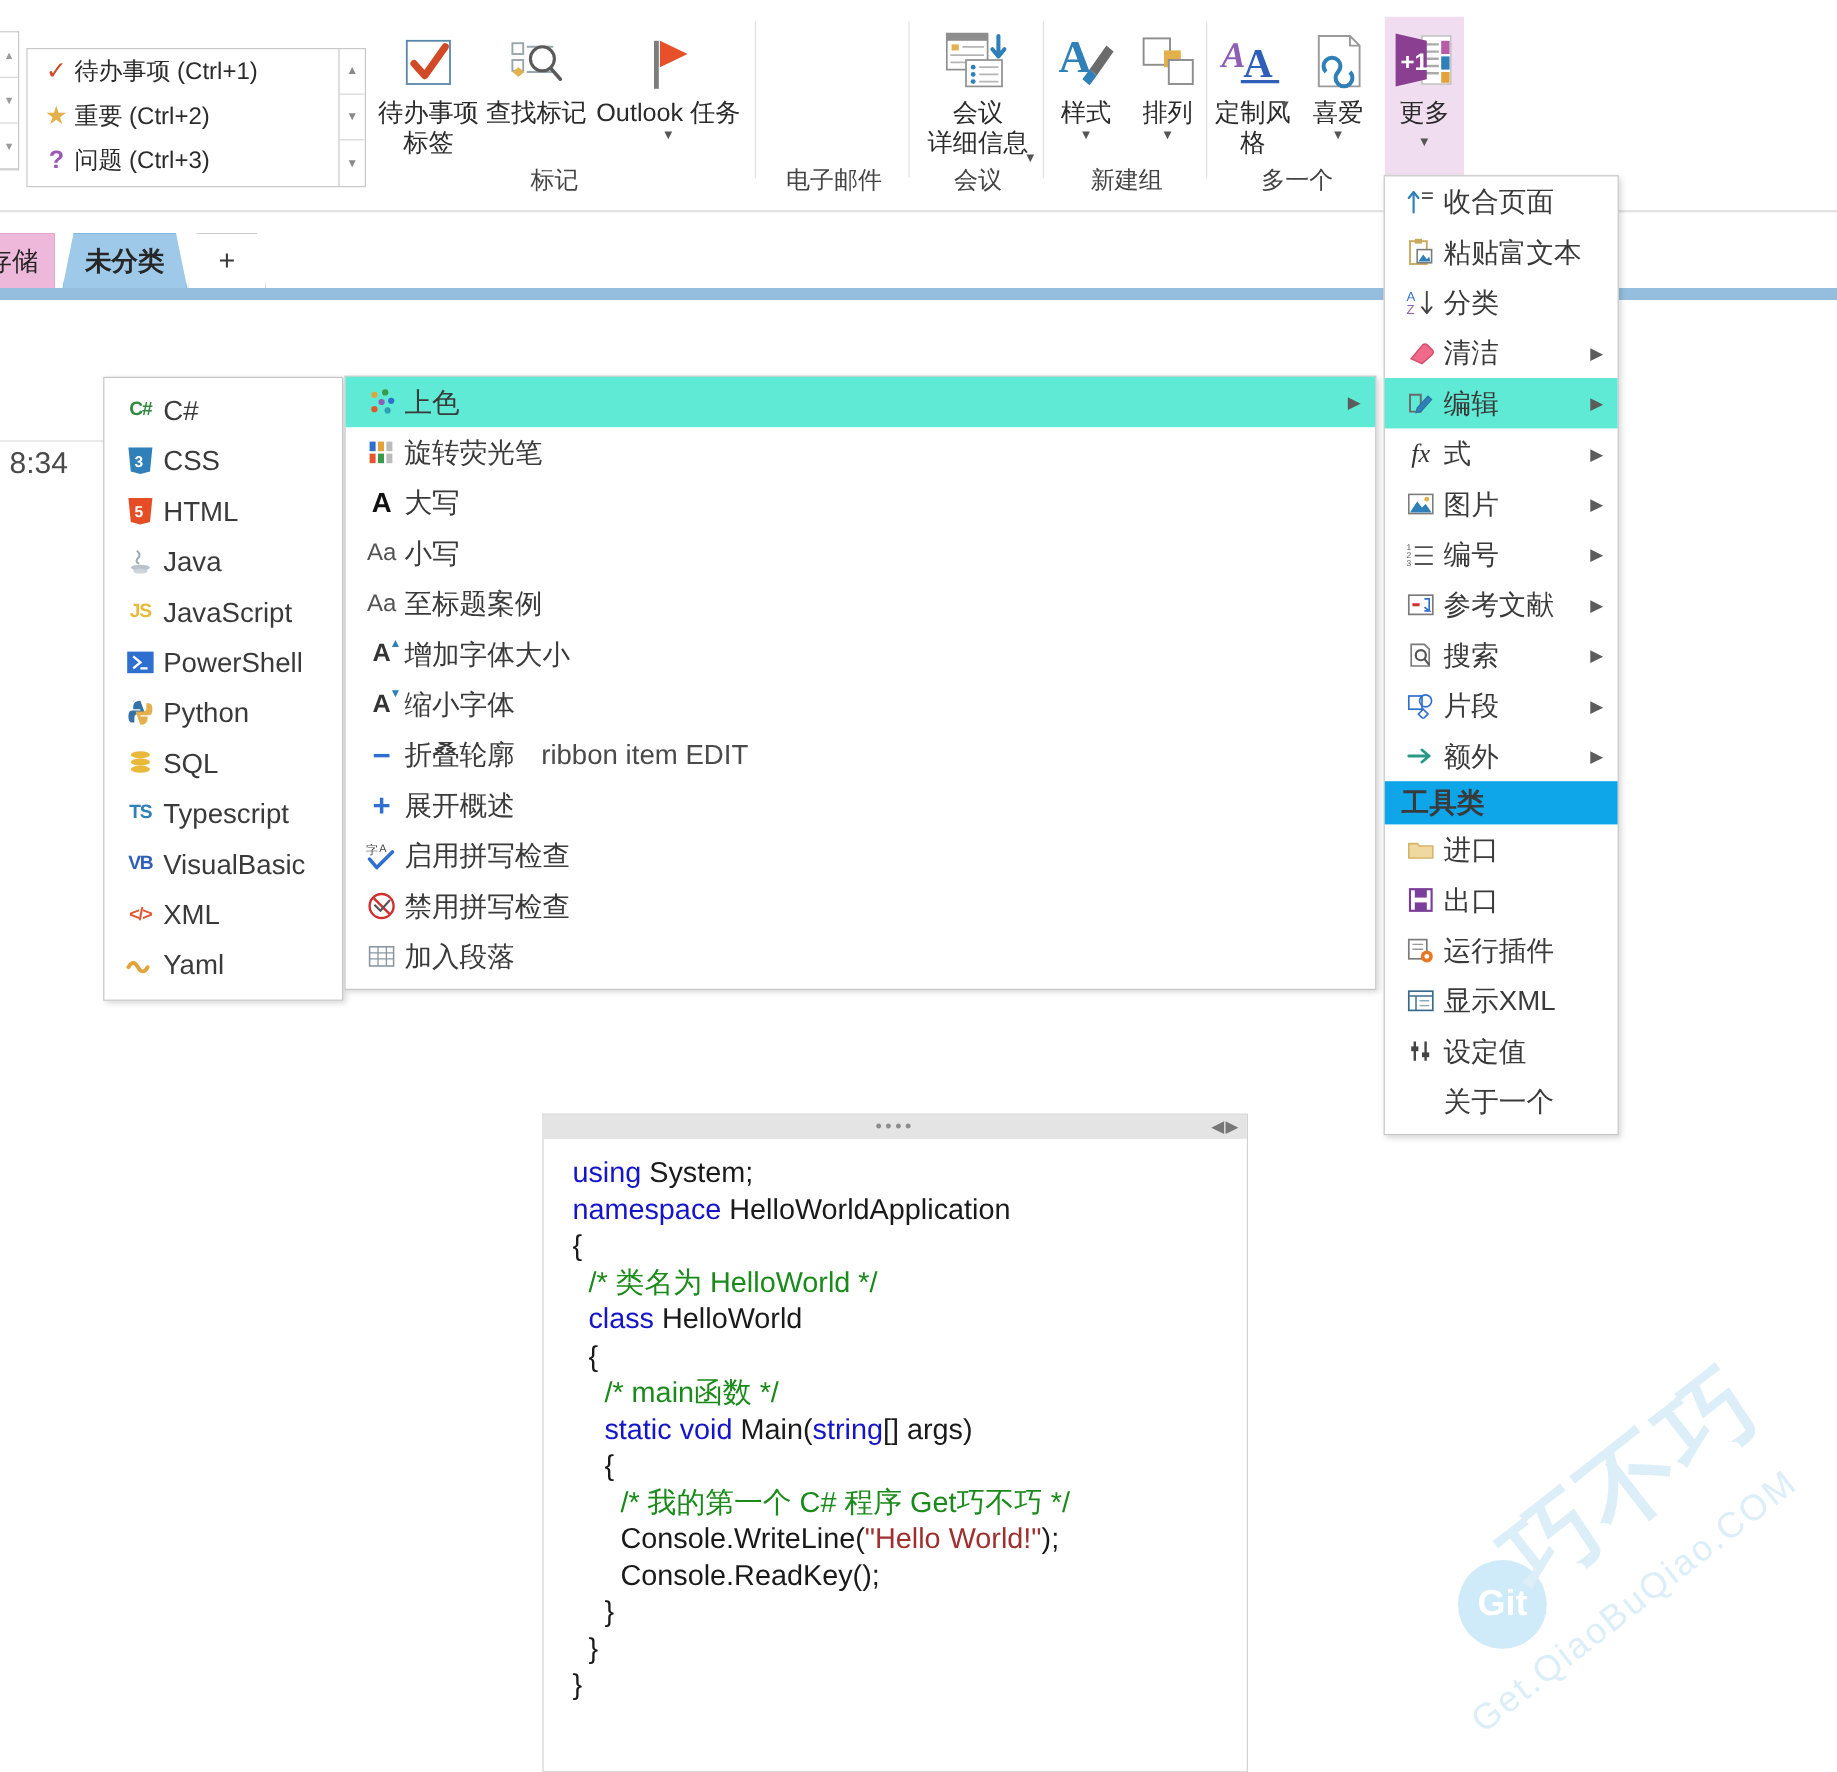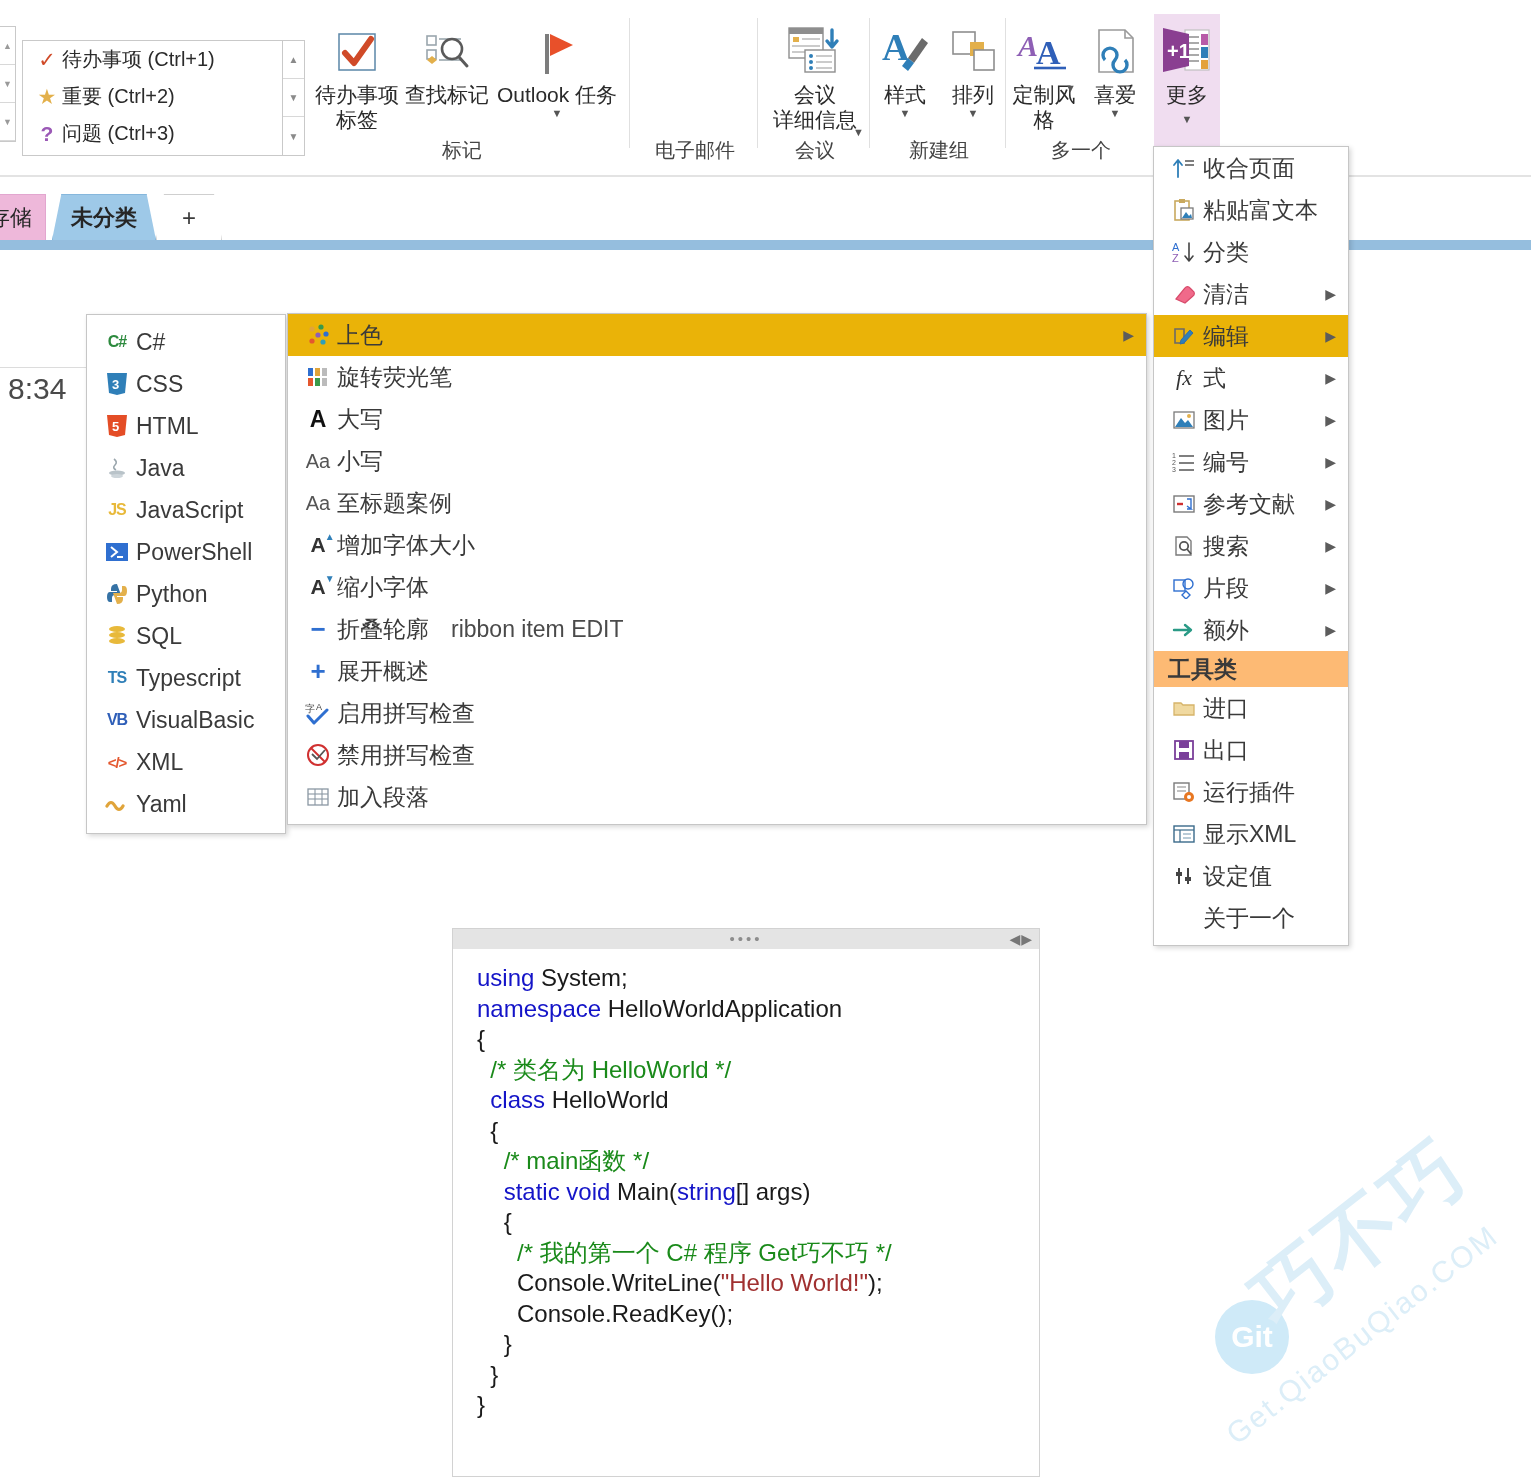--- a/index.html
+++ b/index.html
@@ -49,33 +49,33 @@
                  clip-path:polygon(9% 0,100% 0,100% 100%,0 100%); }
   #tab-active  { left:52px; width:104px; background:#9ec9e8; border-color:#86b7dc; font-weight:bold;
                  clip-path:polygon(9% 0,91% 0,100% 100%,0 100%); }
   #tab-add     { left:156px; width:66px; background:#fff; border-color:#cfcfcf; color:#3b3b3b; font-size:24px;
                  clip-path:polygon(12% 0,88% 0,100% 100%,0 100%); }
   #tabs-underline { position:absolute; left:0; top:240px; width:1531px; height:10px; background:#95bede; }
 
   
   #page-body { position:absolute; left:0; top:250px; width:1531px; height:1227px; background:#fff; }
   #meta-rule { position:absolute; left:0; top:117px; width:120px; height:1px; background:#dcdcdc; }
-  #page-time { position:absolute; left:8px; top:372px; font-size:30px; color:#4a4a4a; }
+  #page-time { position:absolute; left:8px; top:372px; font-size:25px; color:#4a4a4a; }
 
   
   .menu { position:absolute; background:#fff; border:1px solid #c6c6c6;
           box-shadow:2px 2px 5px rgba(0,0,0,.16); }
   .mitem { display:flex; align-items:center; height:42px; padding-left:11px; font-size:23px; color:#3a3a3a; white-space:nowrap; }
-  .mitem.hl { background:#eab308; }
+  .mitem.hl { background:#5eead4; }
   .micon { width:38px; min-width:38px; display:flex; align-items:center; justify-content:center; }
   .mlabel { flex:0 0 auto; }
   .mnote { margin-left:22px; color:#4a4a4a; font-size:23px; }
   .marrow { position:absolute; right:12px; color:#5c5c5c; font-size:14px; }
   .mheader { height:36px; display:flex; align-items:center; padding-left:14px;
-             background:#fdba74; font-size:23px; font-weight:bold; color:#3a3a3a; }
+             background:#0ea5e9; font-size:23px; font-weight:bold; color:#3a3a3a; }
 
   
   #lang-menu { left:86px; top:314px; width:200px; padding:6px 0 8px; }
   #lang-menu .mitem { height:42px; font-size:23px; }
 
   
   #edit-menu { left:287px; top:313px; width:860px; padding:0 0 6px; }
   #edit-menu .mitem { height:42px; }
 
   

